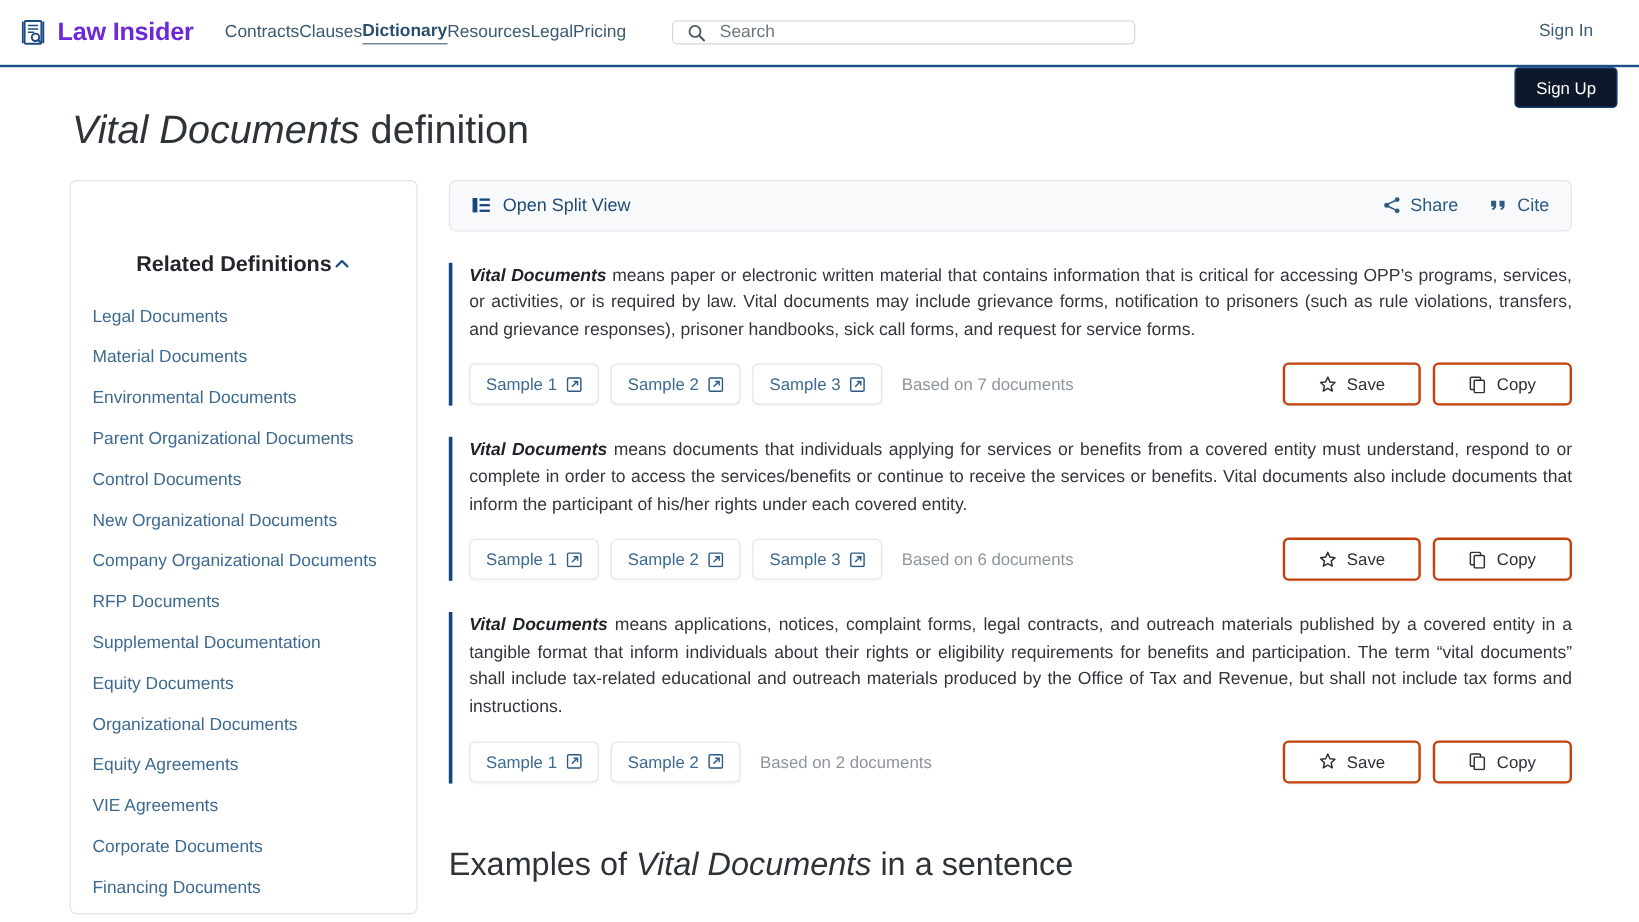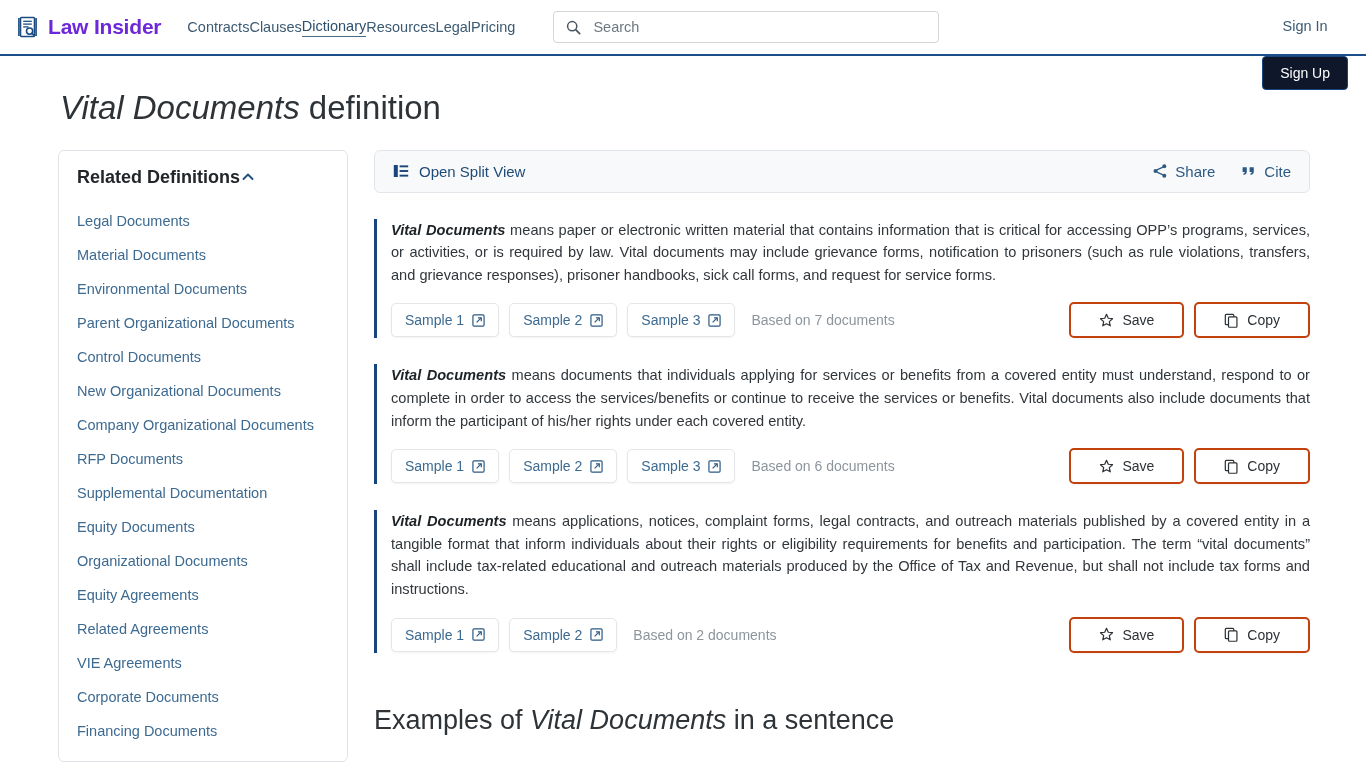--- a/index.html
+++ b/index.html
@@ -40,25 +40,26 @@
   .nav { display: flex; align-items: flex-end; }
   .nav-item {
     font-size: 14.5px; color: #3c5a72;
     text-decoration: none; white-space: nowrap;
     padding-bottom: 2px;
     cursor: pointer;
   }
   .nav-item.active {
     color: #2c4f6e;
     border-bottom: 1px solid #4a6b86;
+    font-weight: bold;
   }
 
   .search-wrap {
     margin-left: 38px;
-    width: 386px; height: 32px;
+    width: 386px; height: 20px;
     border: 1px solid #d2d7dc;
     border-radius: 4px;
     display: flex; align-items: center;
     padding: 0 12px;
     background: #fff;
   }
   .search-input {
     border: none; outline: none;
     font-size: 14.5px;
     font-family: "Liberation Sans", sans-serif;
@@ -117,23 +118,24 @@
     flex: 0 0 290px;
     border: 1px solid #e0e4e8;
     border-radius: 6px;
     background: #fff;
     padding: 16px 0 0 0;
     height: 612px;
     overflow: hidden;
   }
   .sidebar-head {
     display: flex; align-items: center;
-    justify-content: flex-start;
+    justify-content: center;
     padding: 0 18px 6px 18px;
     cursor: pointer;
+    margin-top: 43px;
   }
   .sidebar-head h2 {
     margin: 0; font-size: 18px;
     font-weight: bold; color: #22262a;
   }
   .sidebar-list { padding: 10px 0 0 0; }
   .sidebar-link {
     display: block;
     font-size: 14.5px;
     color: #3d6a91;
@@ -300,21 +302,20 @@
       <a class="sidebar-link" href="#">Environmental Documents</a>
       <a class="sidebar-link" href="#">Parent Organizational Documents</a>
       <a class="sidebar-link" href="#">Control Documents</a>
       <a class="sidebar-link" href="#">New Organizational Documents</a>
       <a class="sidebar-link" href="#">Company Organizational Documents</a>
       <a class="sidebar-link" href="#">RFP Documents</a>
       <a class="sidebar-link" href="#">Supplemental Documentation</a>
       <a class="sidebar-link" href="#">Equity Documents</a>
       <a class="sidebar-link" href="#">Organizational Documents</a>
       <a class="sidebar-link" href="#">Equity Agreements</a>
-      <a class="sidebar-link" href="#">Related Agreements</a>
       <a class="sidebar-link" href="#">VIE Agreements</a>
       <a class="sidebar-link" href="#">Corporate Documents</a>
       <a class="sidebar-link" href="#">Financing Documents</a>
     </div>
   </aside>
 
   <section class="main">
 
     <div class="toolbar">
       <div class="toolbar-left">

